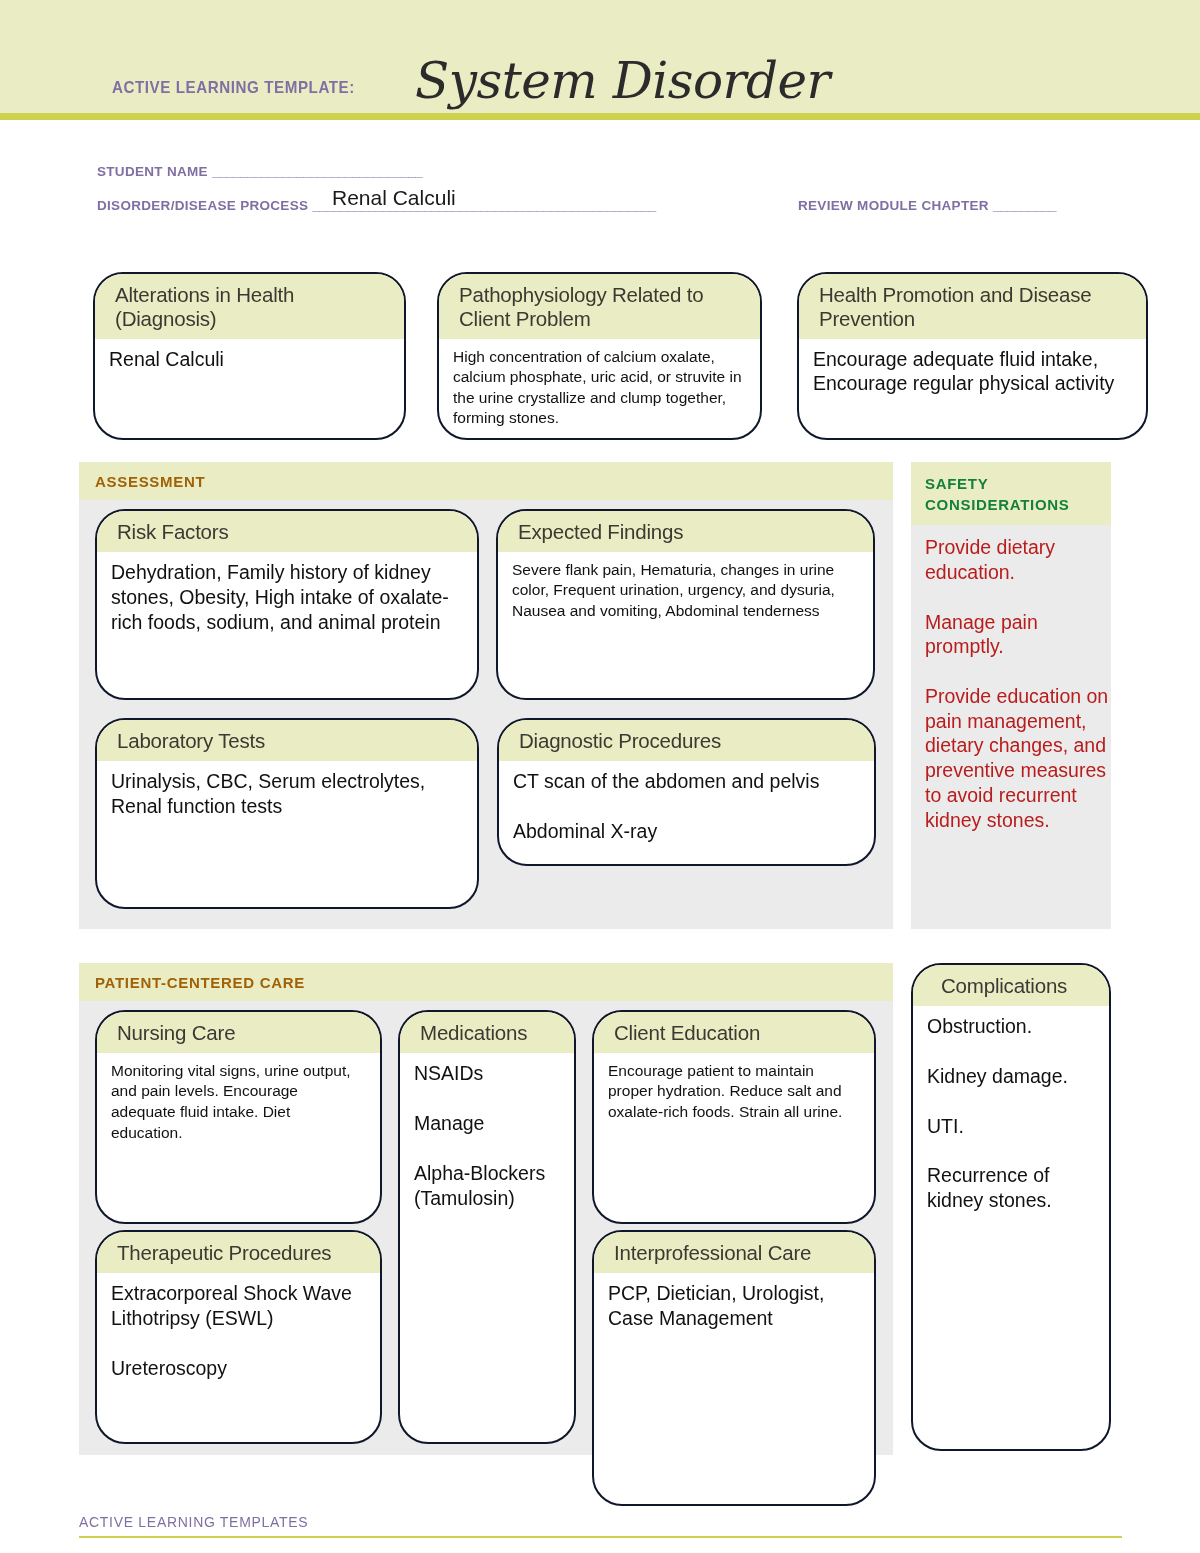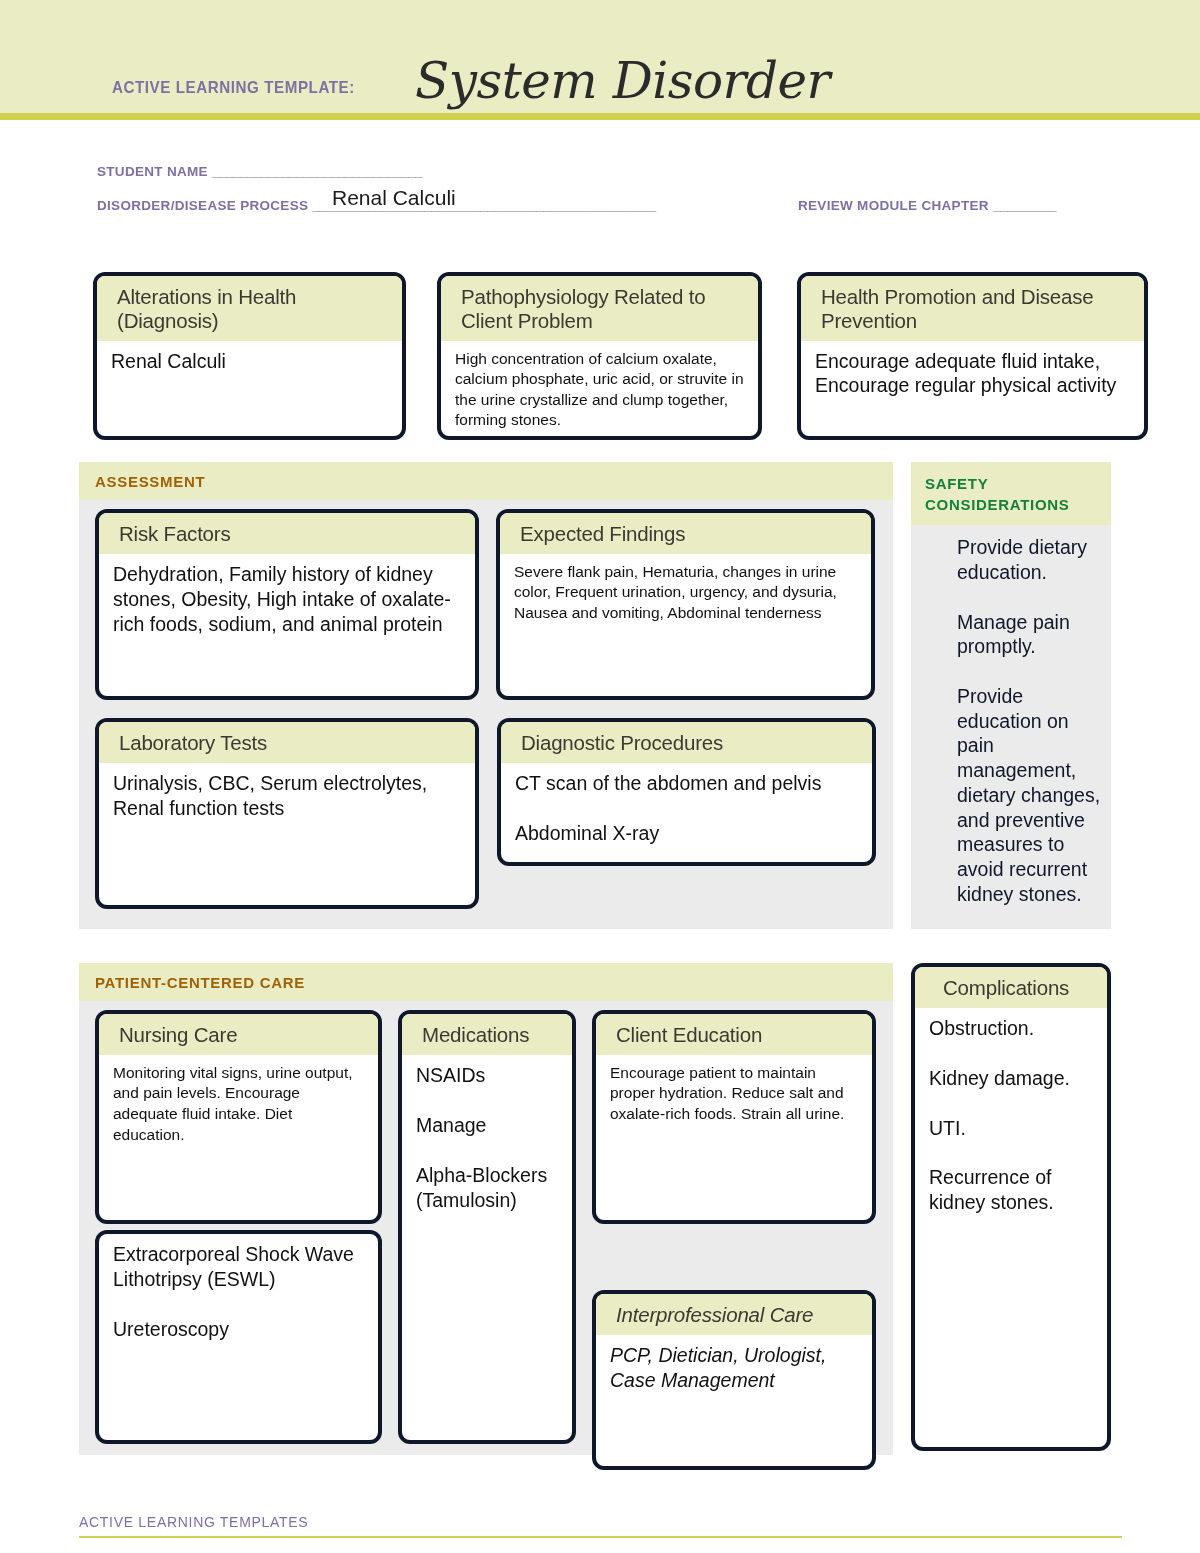--- a/index.html
+++ b/index.html
@@ -66,22 +66,22 @@
     left: 332px; top: 186px;
     font-size: 21px;
     color: #1a1a1a;
     font-family: "Liberation Sans", sans-serif;
   }
 
   
   .card {
     position: absolute;
     background: #ffffff;
-    border: 4px solid #0f172a;
-    border-radius: 12px;
+    border: 2px solid #0f172a;
+    border-radius: 30px;
     overflow: hidden;
   }
   .card-head {
     background: #eaedc4;
     padding: 9px 14px 8px 20px;
     font-size: 20.5px;
     color: #3a3a33;
     line-height: 1.16;
     font-family: "Liberation Sans", sans-serif;
     letter-spacing: -0.2px;
@@ -135,33 +135,32 @@
     font-weight: bold;
     font-size: 15px;
     letter-spacing: 0.7px;
     padding: 12px 12px 10px 14px;
     line-height: 1.38;
     font-family: "Liberation Sans", sans-serif;
   }
   .safety-body {
     padding: 10px 2px 10px 14px;
     font-size: 19.5px;
-    color: #0f172a;
+    color: #b91c1c;
     line-height: 1.27;
     white-space: pre-line;
     font-family: "Liberation Sans", sans-serif;
-    margin-left: 32px;
   }
 
   
   #card-nursing     { left: 95px;  top: 1010px; width: 287px; height: 214px; }
   #card-meds        { left: 398px; top: 1010px; width: 178px; height: 434px; }
   #card-cliented    { left: 592px; top: 1010px; width: 284px; height: 214px; }
   #card-therapeutic { left: 95px;  top: 1230px; width: 287px; height: 214px; }
-  #card-interprof   { left: 592px; top: 1290px; width: 284px; height: 180px; font-style: italic; }
+  #card-interprof   { left: 592px; top: 1230px; width: 284px; height: 276px; }
 
   
   #card-complications { left: 911px; top: 963px; width: 200px; height: 488px; }
   #card-complications .card-head { padding-left: 28px; }
 
   
   .footer-text {
     position: absolute;
     left: 79px; top: 1514px;
     font-size: 14px;
@@ -270,20 +269,21 @@
 
 Alpha-Blockers (Tamulosin)</div>
 </div>
 
 <div class="card" id="card-cliented">
   <div class="card-head">Client Education</div>
   <div class="card-body small">Encourage patient to maintain proper hydration. Reduce salt and oxalate-rich foods. Strain all urine.</div>
 </div>
 
 <div class="card" id="card-therapeutic">
+  <div class="card-head">Therapeutic Procedures</div>
   <div class="card-body">Extracorporeal Shock Wave Lithotripsy (ESWL)
 
 Ureteroscopy</div>
 </div>
 
 <div class="card" id="card-interprof">
   <div class="card-head">Interprofessional Care</div>
   <div class="card-body">PCP, Dietician, Urologist, Case Management</div>
 </div>
 

